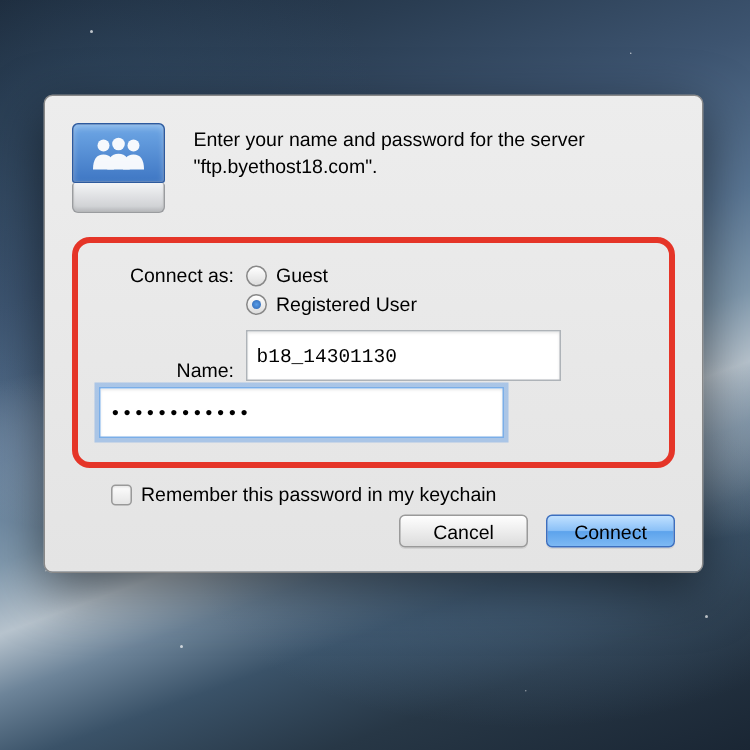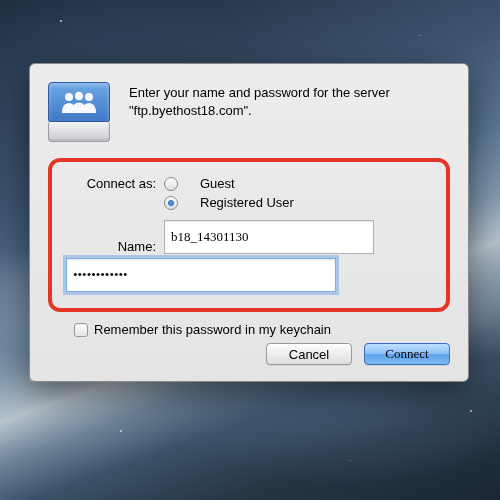--- a/index.html
+++ b/index.html
@@ -48,33 +48,33 @@
       box-shadow: inset 0 -2px 2px rgba(0,0,0,0.08);
     }
     .prompt { line-height:1.35; color:#000; padding-top:2px; }
     .highlight-box {
       border:4px solid #e53528; border-radius:12px;
       padding:10px 14px 12px 14px; margin-top:14px;
     }
     .form-row { display:flex; align-items:center; margin:4px 0; }
     .form-label { width:90px; text-align:right; margin-right:8px; color:#000; }
     .radio-group { display:flex; flex-direction:column; gap:4px; }
-    .radio-line { display:flex; align-items:center; gap:22px; }
+    .radio-line { display:flex; align-items:center; gap:6px; }
     input[type=radio] {
       appearance:none; width:14px; height:14px; border-radius:50%;
       border:1px solid #888; background:linear-gradient(#fff,#ddd);
       position:relative;
     }
     input[type=radio]:checked::after {
       content:""; position:absolute; left:3px; top:3px; width:6px; height:6px;
       border-radius:50%; background:radial-gradient(#5a9ee8,#2c63b0);
     }
     input[type=text], input[type=password] {
       height:22px; border:1px solid #aeb3b8; background:#fff;
-      padding:16px 6px; font-size:13px; font-family:Liberation Serif, serif;
+      padding:16px 6px; font-size:13px; font-family:Liberation Mono, monospace;
       box-shadow: inset 0 1px 2px rgba(0,0,0,0.1);
       outline:none;
     }
     .pwd-focus { border-color:#7aaee8 !important; box-shadow:0 0 0 3px rgba(120,170,230,0.55), inset 0 1px 2px rgba(0,0,0,0.1) !important; }
     .check-row { display:flex; align-items:center; gap:6px; margin:10px 0 0 26px; font-size:13px; }
     input[type=checkbox] {
       appearance:none; width:14px; height:14px; border:1px solid #999;
       border-radius:3px; background:linear-gradient(#fdfdfd,#e5e5e5);
       box-shadow: inset 0 1px 1px rgba(0,0,0,.08);
     }
@@ -83,21 +83,20 @@
       min-width:86px; height:22px; font:13px "Lucida Grande", sans-serif;
       border-radius:4px; border:1px solid #9a9a9a;
       background:linear-gradient(#fefefe,#dcdcdc);
       box-shadow:0 1px 0 rgba(0,0,0,.08);
       cursor:default;
     }
     button.default {
       border:1px solid #3c6fbf;
       background:linear-gradient(#bfe0ff,#8cc1f7 48%,#5da3ec 52%,#7db9f3);
       color:#000;
-      font-family:Liberation Serif, serif;
     }
   </style>
 </head>
 <body>
 
 <div class="star" style="left:60px;top:20px;width:2px;height:2px;"></div>
 <div class="star" style="left:420px;top:35px;width:1px;height:1px;"></div>
 <div class="star" style="left:120px;top:430px;width:2px;height:2px;"></div>
 <div class="star" style="left:350px;top:460px;width:1px;height:1px;opacity:.5"></div>
 <div class="star" style="left:470px;top:410px;width:2px;height:2px;"></div>

